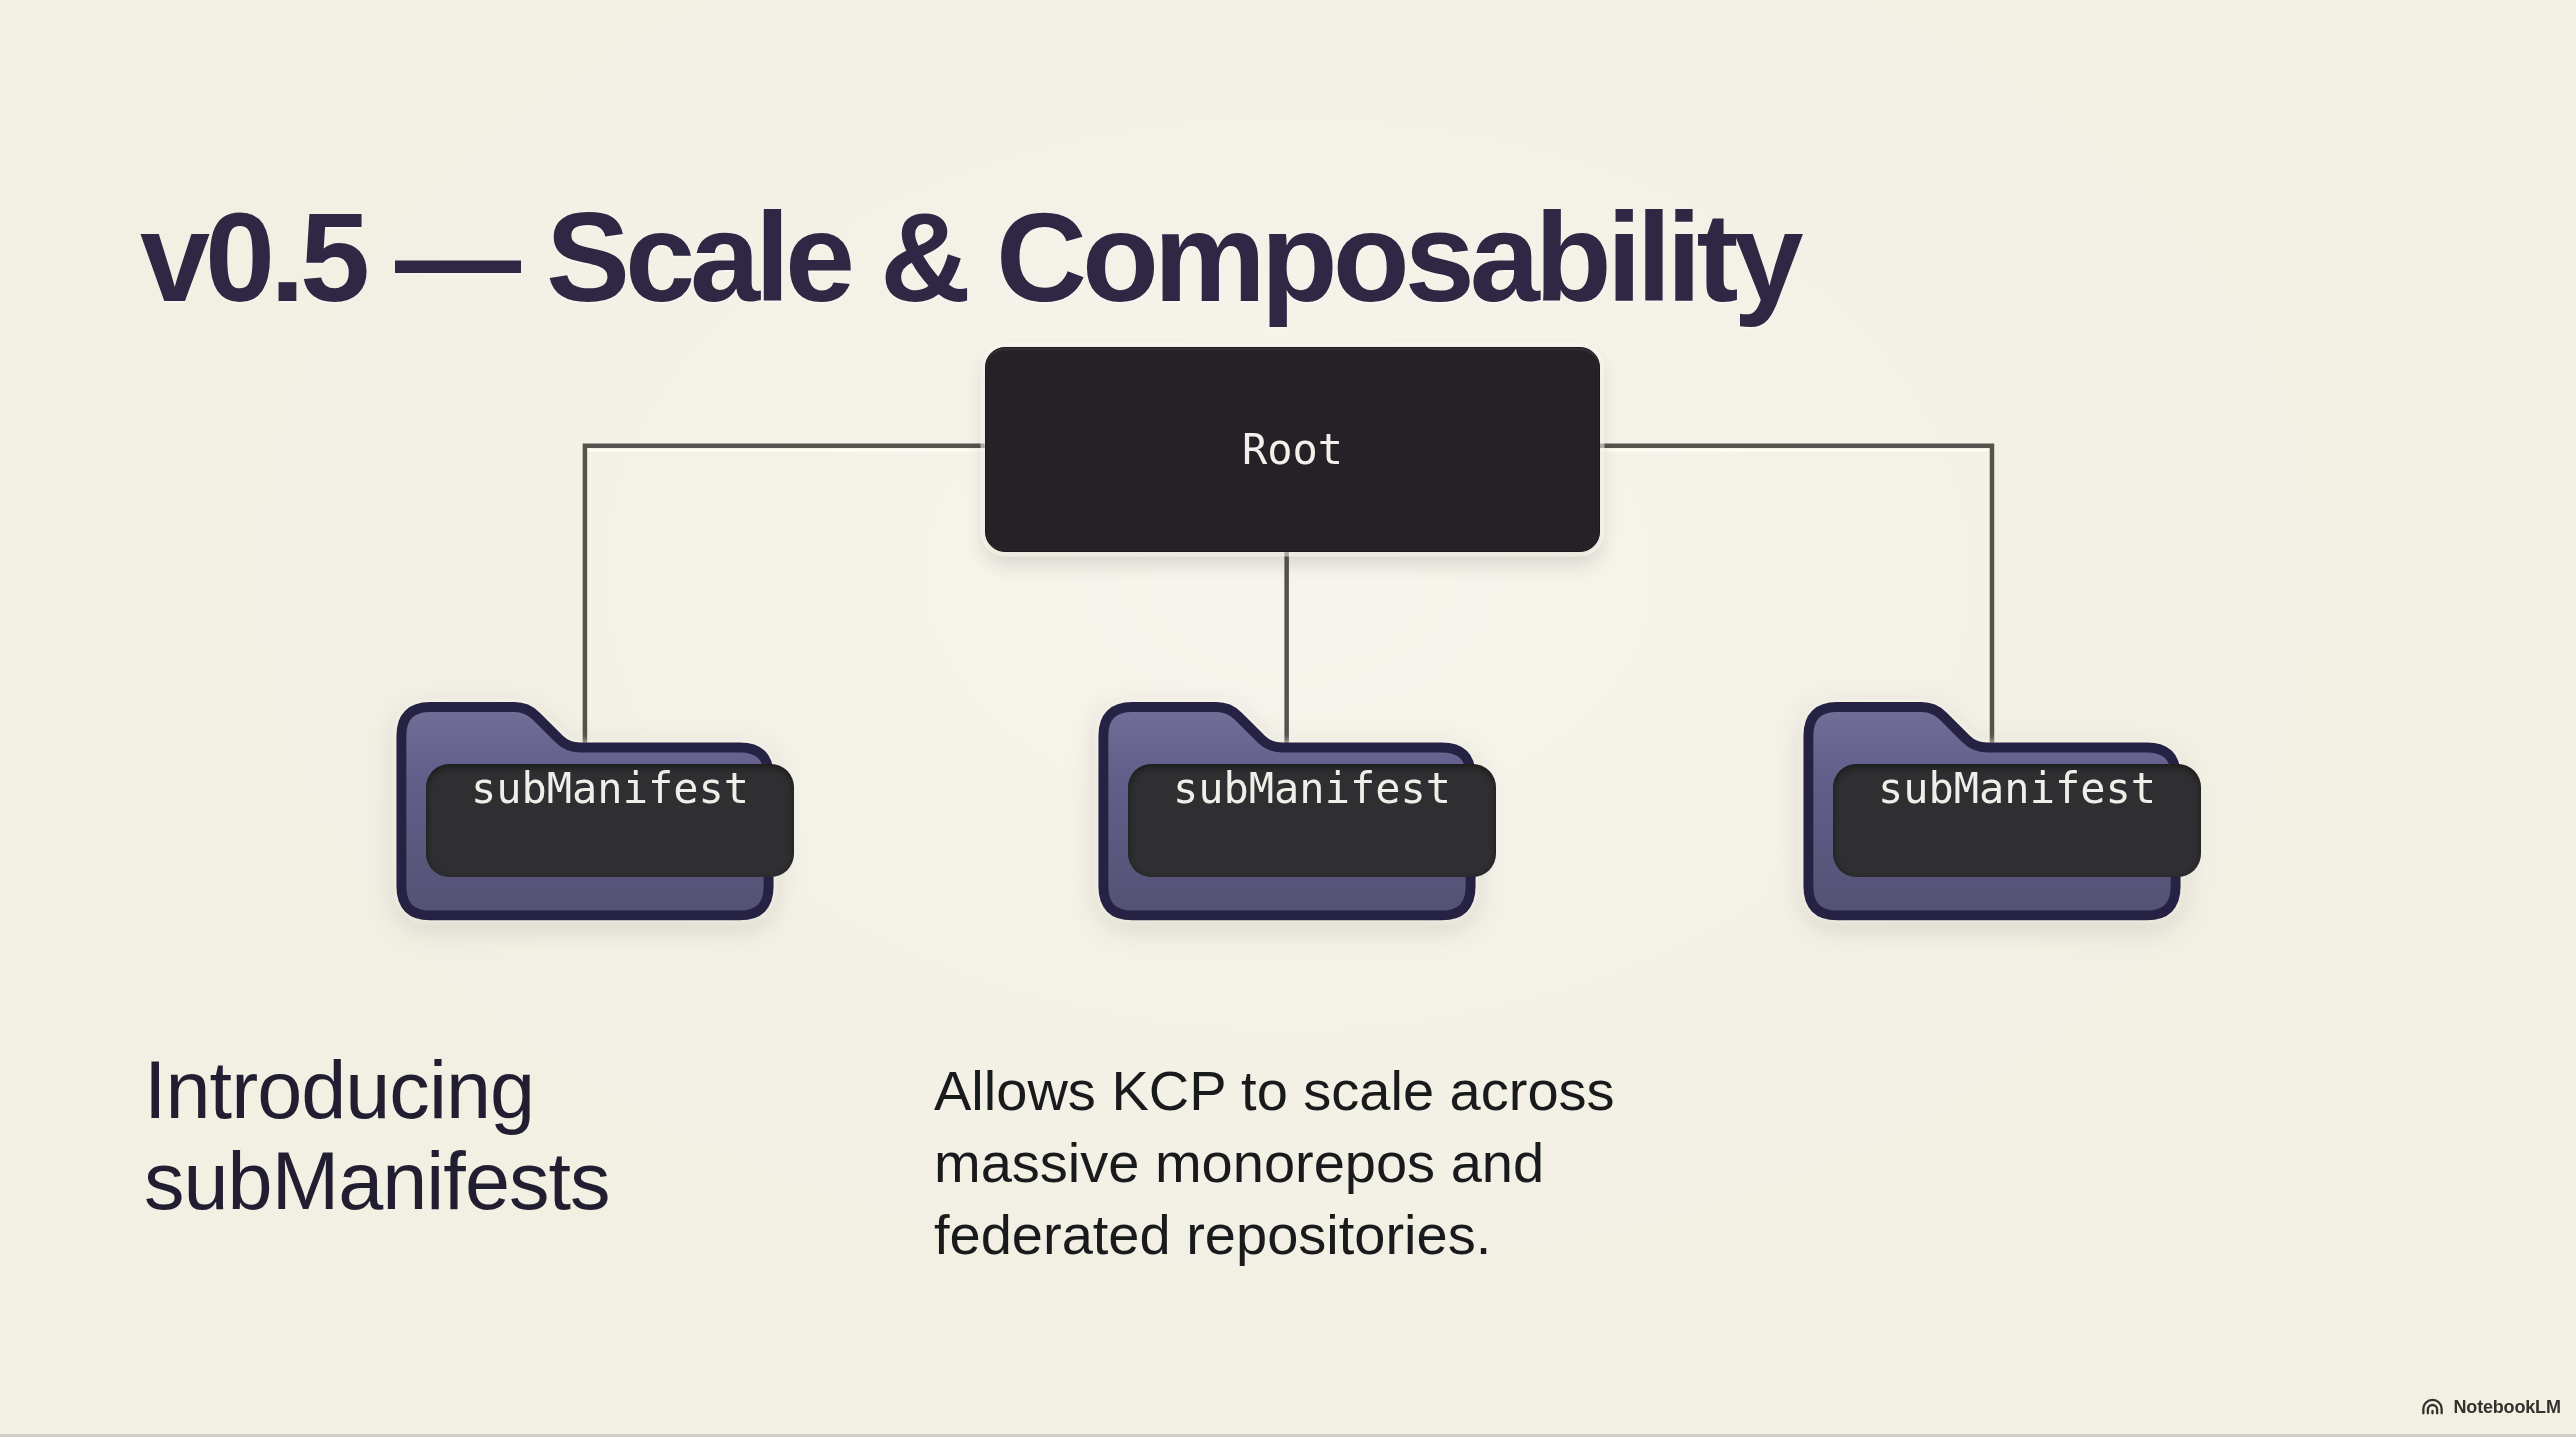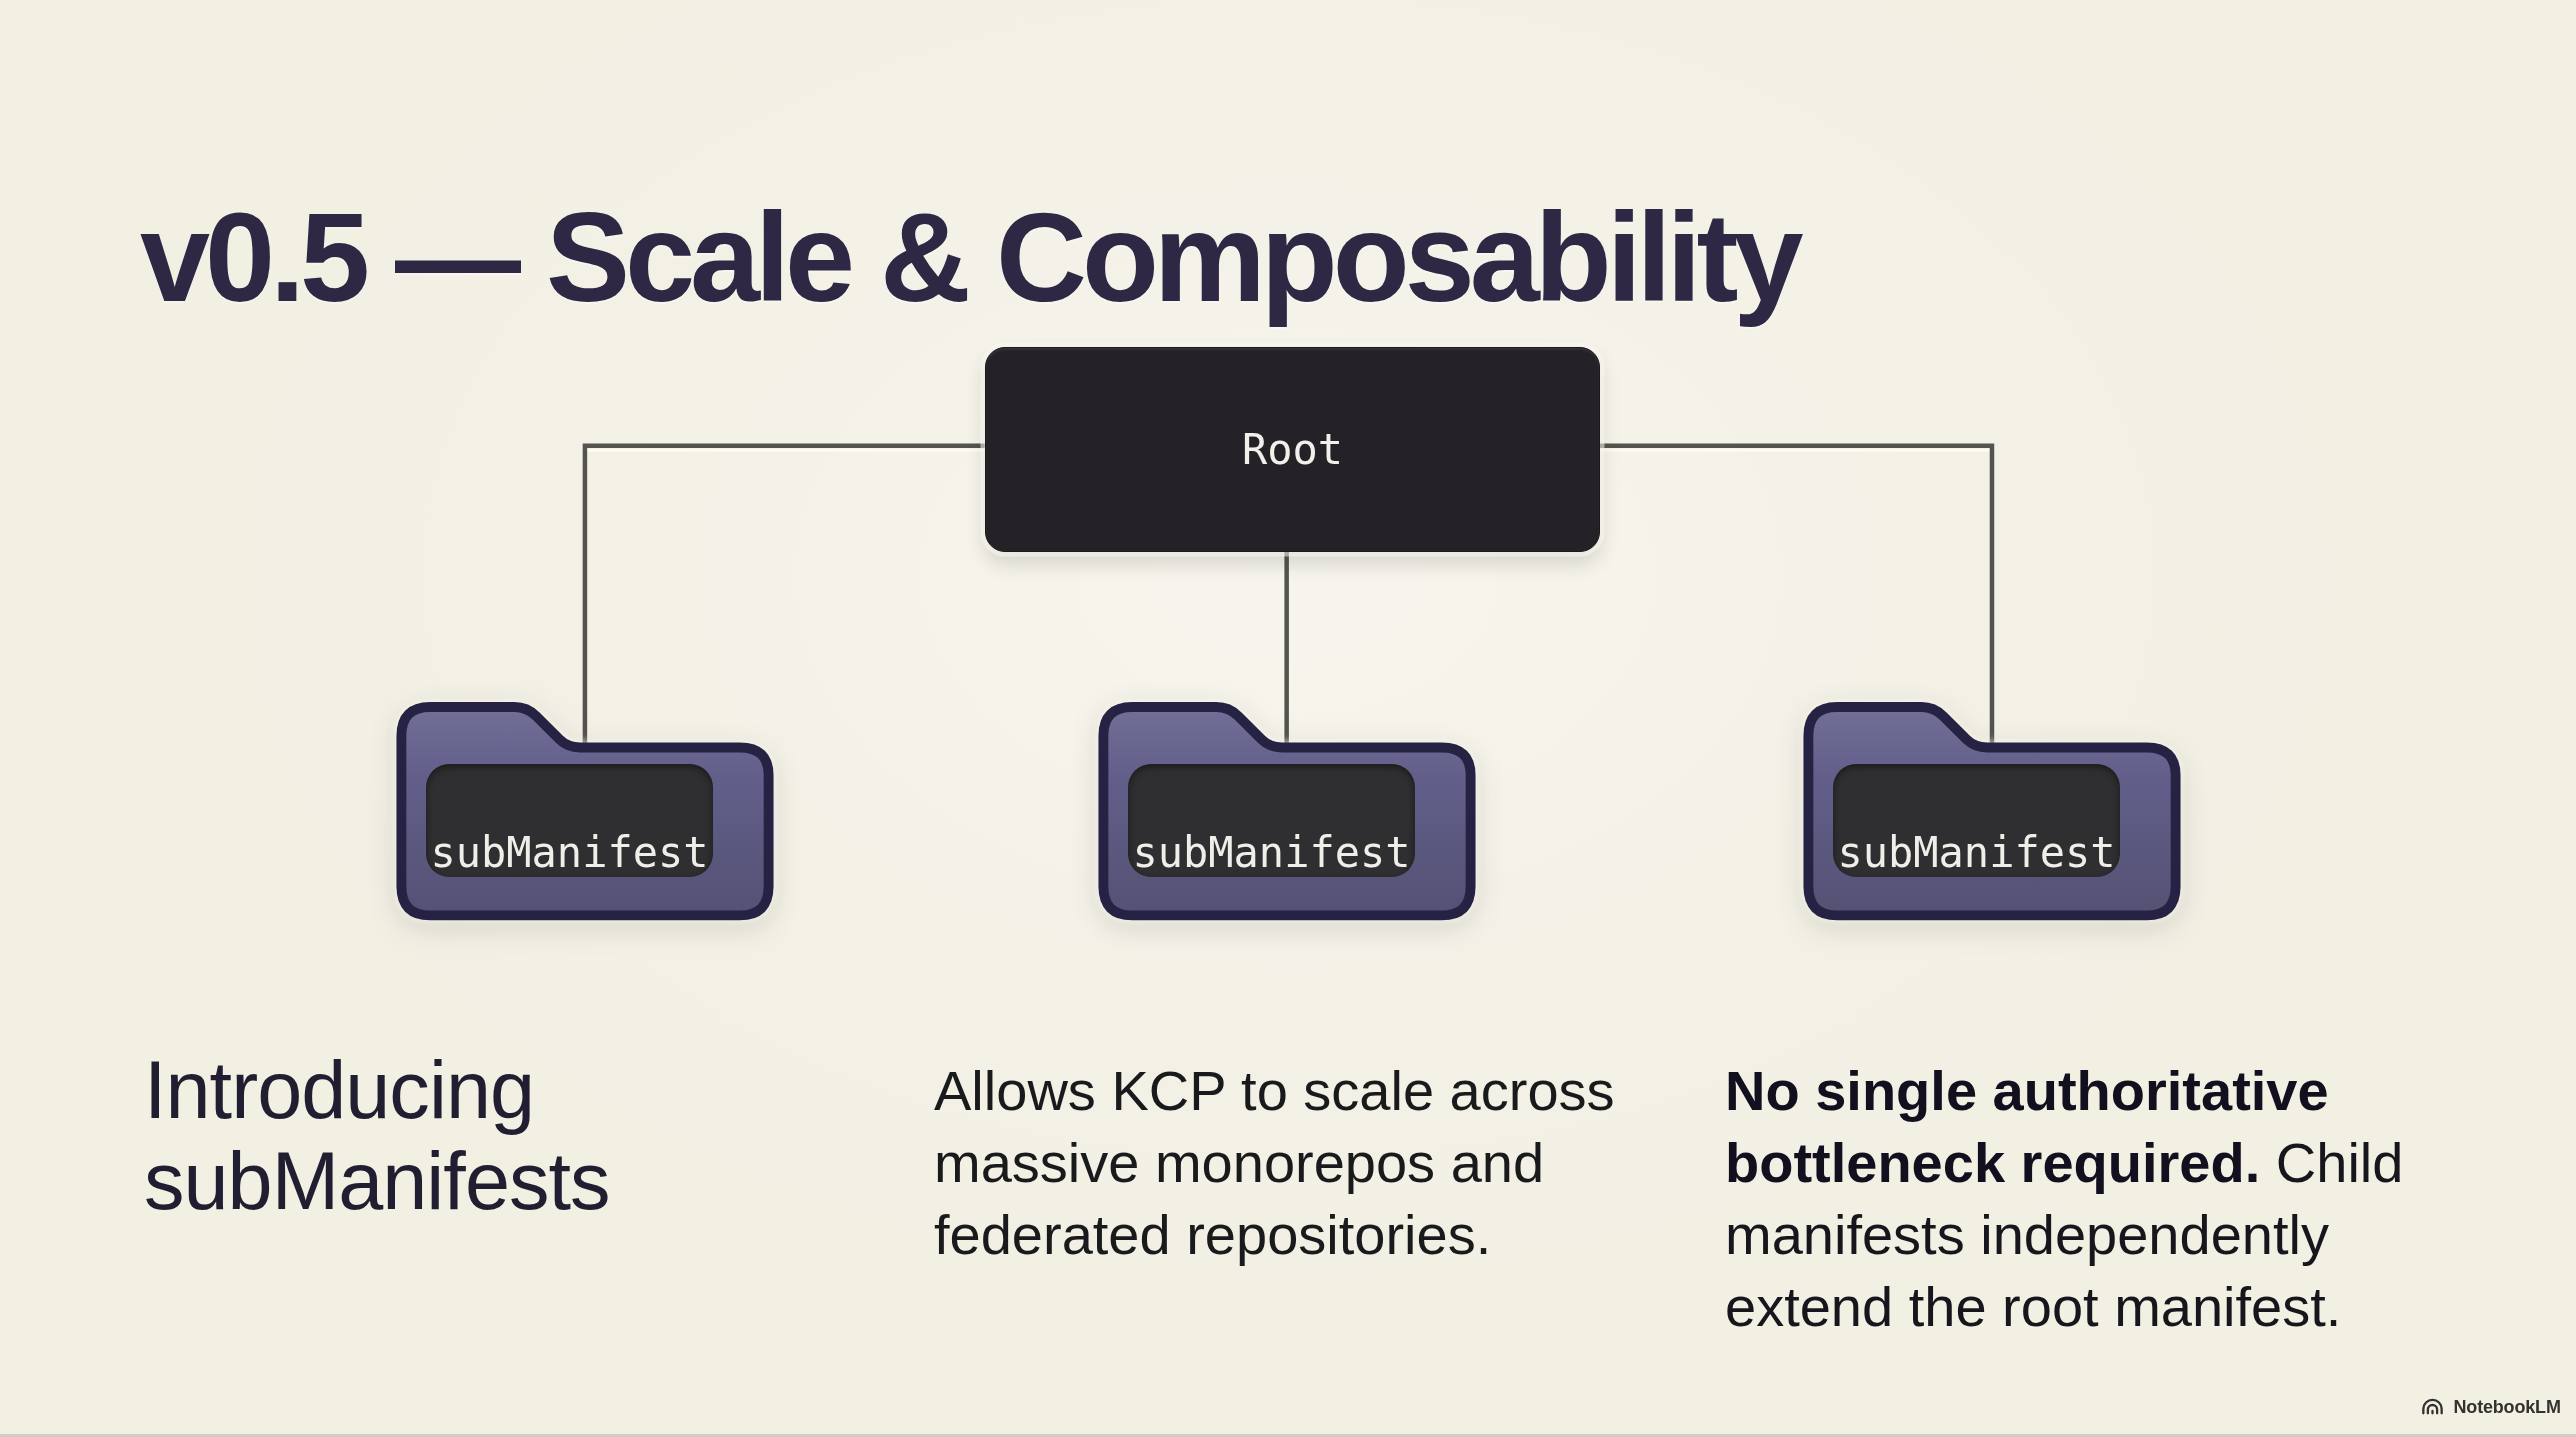--- a/index.html
+++ b/index.html
@@ -73,27 +73,27 @@
   }
   .folder svg.folder-shape {
     position: absolute;
     left: 0; top: 0;
     filter: drop-shadow(0 0 4.5px rgba(255,253,244,0.9)) drop-shadow(0 7.2px 12.6px rgba(40,36,30,0.14));
   }
   .folder .folder-label {
     position: absolute;
     left: 30px;
     top: 68px;
-    width: 287px;
+    width: 368px;
     height: 113px;
     background: #2f2e30;
     border-radius: 23.4px;
     box-shadow: inset 0 2.7px 7.2px rgba(0,0,0,0.45);
     display: flex;
-    align-items: flex-end;
+    align-items: flex-start;
     justify-content: center;
   }
   .folder .folder-label span {
     font-family: "DejaVu Sans Mono", monospace;
     font-size: 42px;
     color: #efeee8;
     white-space: nowrap;
   }
   #folder-1 { left: 396px;  top: 696px; }
   #folder-2 { left: 1098px; top: 696px; }
@@ -201,21 +201,20 @@
     </svg>
     <div class="folder-label">
       <span>subManifest</span>
     </div>
   </div>
 
   <p class="note note-2">Allows KCP to scale across massive monorepos and federated repositories.</p>
 
   <p class="note note-1">Introducing subManifests</p>
 
-  <p class="note note-3"><span class="bold-lead">No single authoritative bottleneck required.</span><span> Child manifests independently extend the root manifest.</span></p>
 
   <div class="watermark">
     <svg width="27" height="27" viewBox="0 0 28 28">
       <g fill="none" stroke="#33322f" stroke-width="2.4" stroke-linecap="round">
         <path d="M4.5 20 V15.5 A9.5 9.5 0 0 1 23.5 15.5 V20"></path>
         <path d="M9.2 20 V16.2 A4.8 4.8 0 0 1 18.8 16.2 V20"></path>
         <path d="M14 20 V17.6"></path>
       </g>
     </svg>
     <span class="wm-text">NotebookLM</span>

